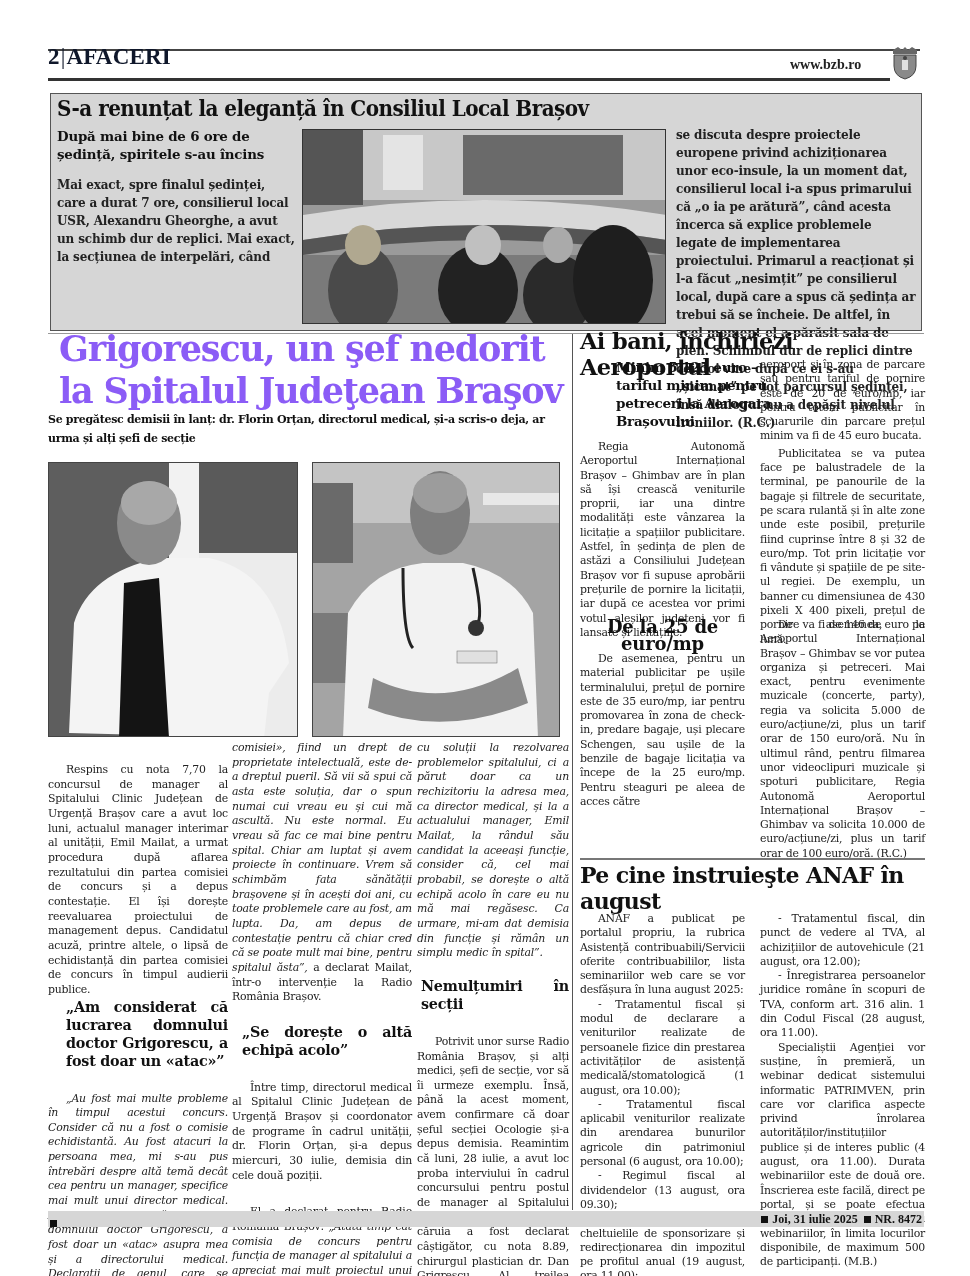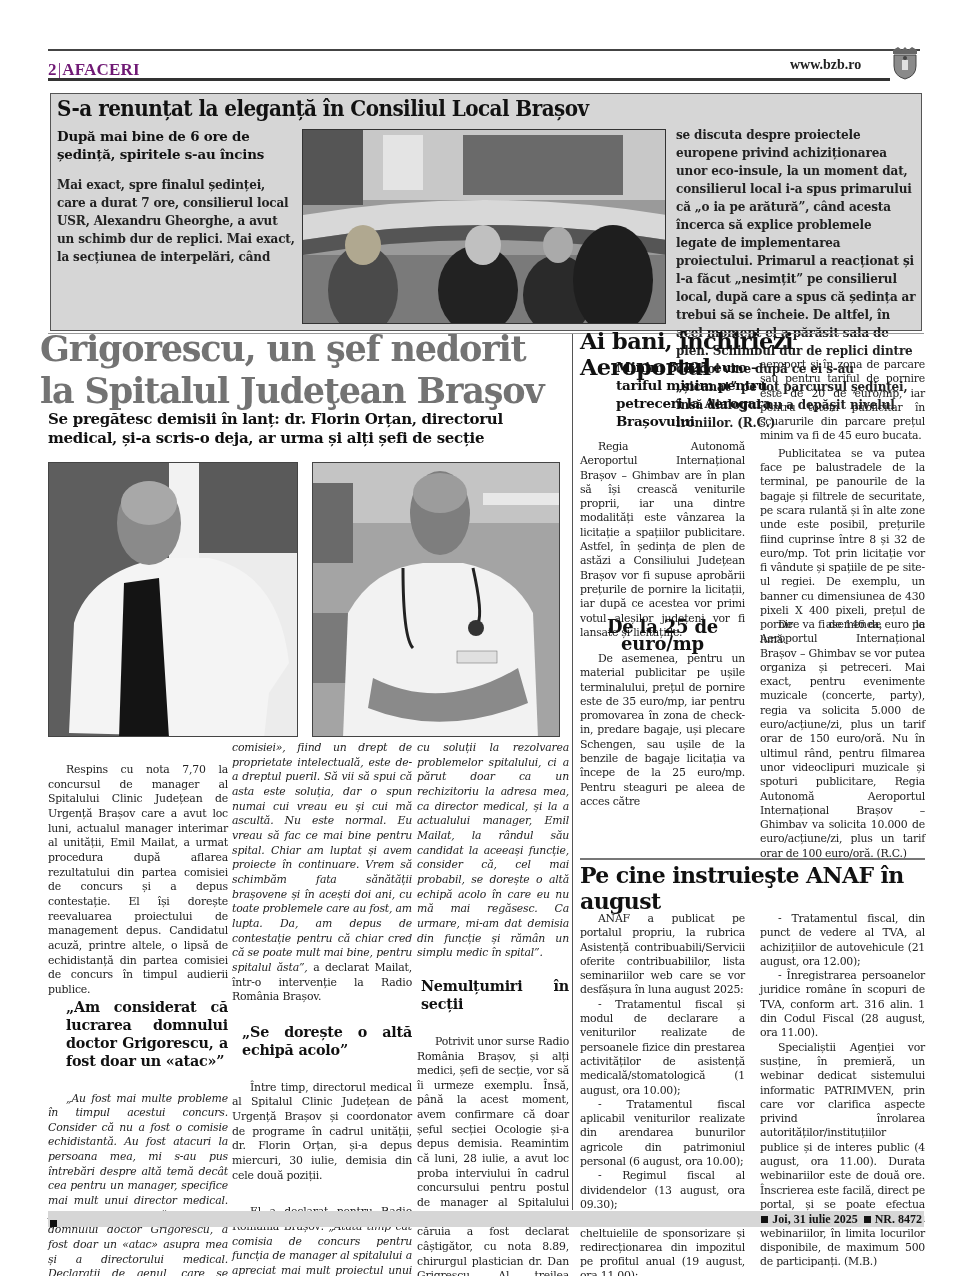--- a/index.html
+++ b/index.html
@@ -2,41 +2,41 @@
 <html><head>
 <meta charset="utf-8">
 <style>
   * { box-sizing: border-box; margin: 0; padding: 0; }
   html, body { width: 970px; height: 1276px; background: #ffffff; overflow: hidden; }
   body { position: relative; font-family: "DejaVu Serif", "Liberation Serif", serif; color: #1a1a1a; }
   .abs { position: absolute; }
 
   
   .top-rule { left: 48px; top: 49px; width: 872px; height: 2px; background: #444; }
-  .header-left { left: 48px; top: 60px; font-family: "Liberation Serif", serif; font-weight: bold; font-size: 17px; letter-spacing: 0.2px; color: #701a75; }
+  .header-left { left: 48px; top: 44px; font-family: "Liberation Serif", serif; font-weight: bold; font-size: 23px; letter-spacing: 0.2px; color: #0f172a; }
   .header-left .sep { font-weight: normal; margin: 0 1px; }
   .header-url { left: 790px; top: 57px; font-family: "Liberation Serif", serif; font-weight: bold; font-size: 14px; color: #222; }
   .crest { left: 890px; top: 46px; width: 30px; height: 34px; }
   .header-rule { left: 48px; top: 78px; width: 842px; height: 3px; background: #333; }
 
   
   .box { left: 50px; top: 93px; width: 872px; height: 238px; background: #d6d6d6; border: 1px solid #555; }
   .box-title { left: 57px; top: 96px; font-family: "DejaVu Serif", serif; font-weight: bold; font-size: 21.5px; color: #111; letter-spacing: -0.6px; transform: scaleX(0.93); transform-origin: left; }
   .box-sub { left: 57px; top: 127px; width: 240px; font-weight: bold; font-size: 13.4px; line-height: 18px; color: #111; letter-spacing: -0.2px; }
   .box-text { font-size: 12px; line-height: 18px; color: #222; letter-spacing: -0.15px; font-weight: bold; }
   .box-col1 { left: 57px; top: 176px; width: 240px; }
   .box-col3 { left: 676px; top: 126px; width: 240px; }
   .box-photo { left: 302px; top: 129px; width: 364px; height: 195px; border: 1px solid #333; overflow: hidden; background: #8a8a8a; }
 
   .divider-h { height: 2px; background: #777; }
   .divider-v { width: 1px; background: #555; }
 
   
-  .main-title { left: 40px; top: 328px; width: 520px; font-family: "DejaVu Serif", serif; font-weight: bold; font-size: 35px; line-height: 42px; letter-spacing: -1.2px; color: #737373; }
-  .main-deck { left: 48px; top: 410px; width: 520px; font-weight: bold; font-size: 15px; line-height: 19px; color: #111; letter-spacing: -0.3px; }
+  .main-title { left: 59px; top: 328px; width: 520px; font-family: "DejaVu Serif", serif; font-weight: bold; font-size: 35px; line-height: 42px; letter-spacing: -1.2px; color: #8b5cf6; }
+  .main-deck { left: 48px; top: 410px; width: 520px; font-weight: bold; font-size: 11px; line-height: 19px; color: #111; letter-spacing: -0.3px; }
 
   .photo { border: 1px solid #444; overflow: hidden; }
   .photo-left { left: 48px; top: 462px; width: 250px; height: 275px; background: linear-gradient(135deg,#6a6a6a 0%,#5a5a5a 40%,#e8e8e8 41%,#e8e8e8 100%); }
   .photo-right { left: 312px; top: 462px; width: 248px; height: 275px; background: linear-gradient(180deg,#9a9a9a 0%,#c0c0c0 50%,#8a8a8a 100%); }
 
   
   .col { font-size: 10.9px; line-height: 14.65px; color: #222; text-align: justify; letter-spacing: -0.2px; }
   .col p { text-indent: 18px; margin-top: 22px; }
   .col .ital { font-style: italic; }
   .col-a { left: 48px; top: 741px; width: 180px; }

